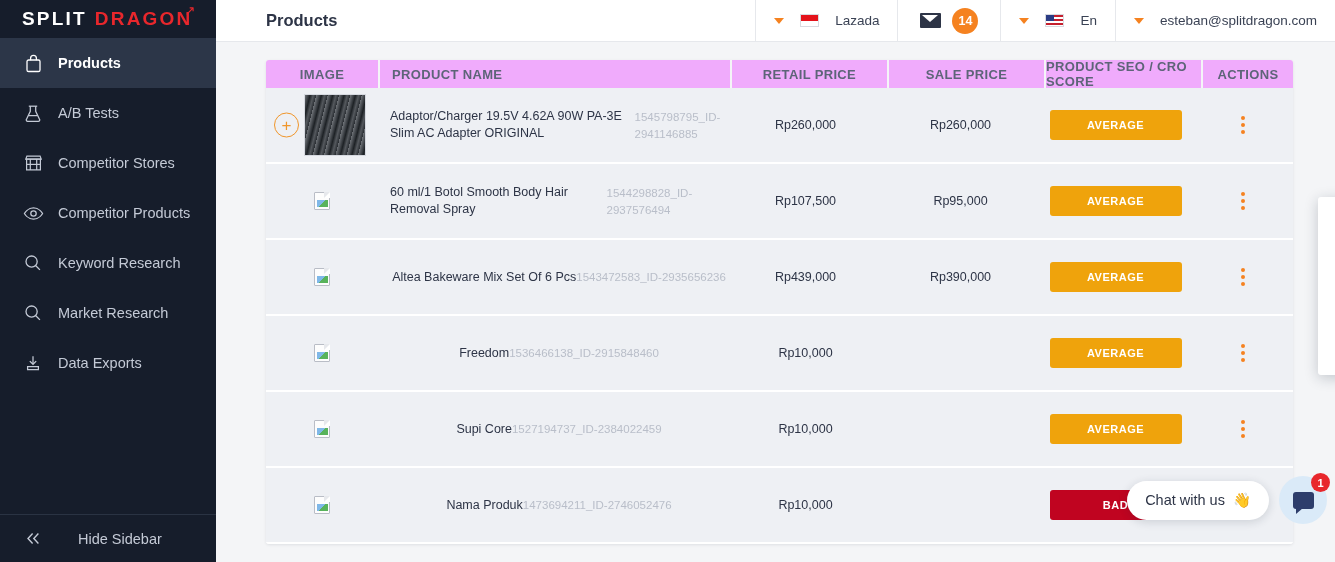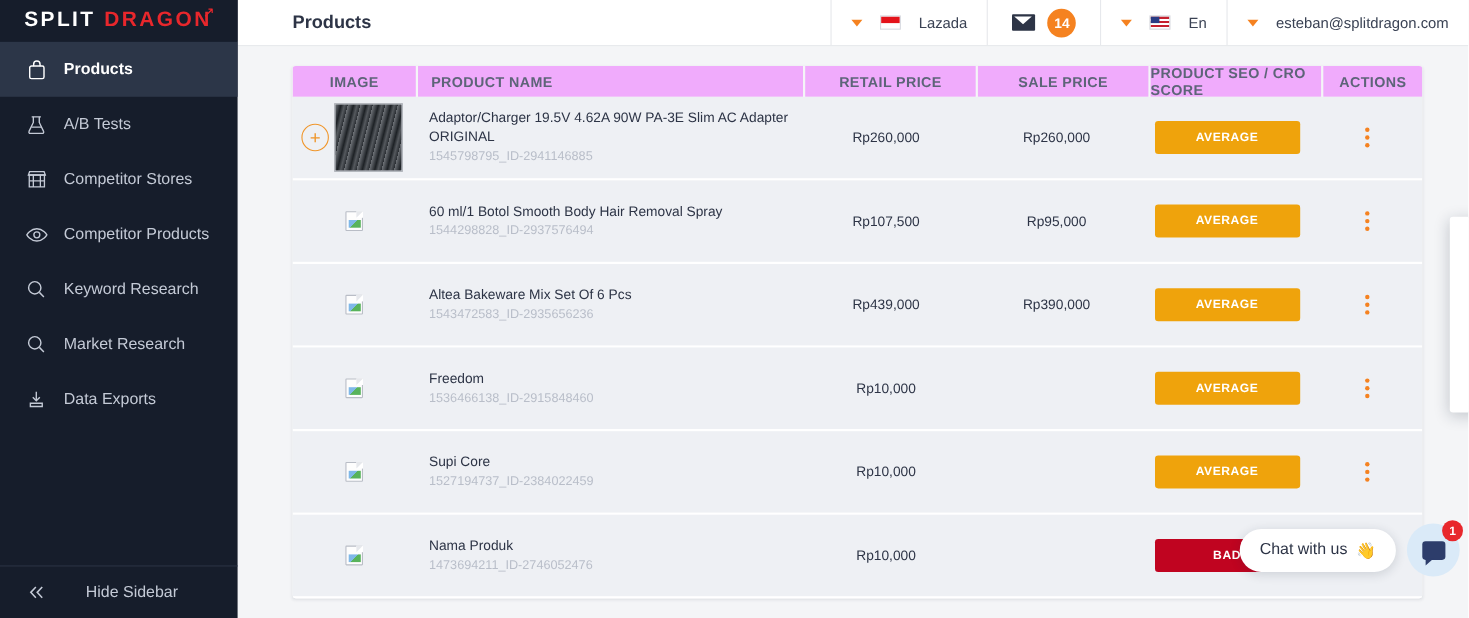--- a/index.html
+++ b/index.html
@@ -213,21 +213,21 @@
     content:""; position:absolute; right:-1px; top:-1px;
     border-left: 6px solid #e6e8ec; border-bottom: 6px solid #ffffff;
   }
   .broken-img::after {
     content:""; position:absolute; left:2px; bottom:2px; width:11px; height:7px;
     background: linear-gradient(135deg,#7fb8e8 0%,#7fb8e8 45%,#58b35b 46%,#58b35b 100%);
   }
   .cell.c-name {
     justify-content: flex-start !important;
     padding-left: 12px;
-    flex-direction: column; align-items: flex-start;
+    flex-direction: row; align-items: center;
     justify-content: center !important;
   }
   .p-name {
     font-size: 12.5px; color: #2d3446; line-height: 17px;
     max-width: 330px;
   }
   .p-id {
     font-size: 11.5px; color: #b9bec9; line-height: 17px; margin-top: 1px;
   }
   .price { font-size: 12.5px; color: #2d3446; }

